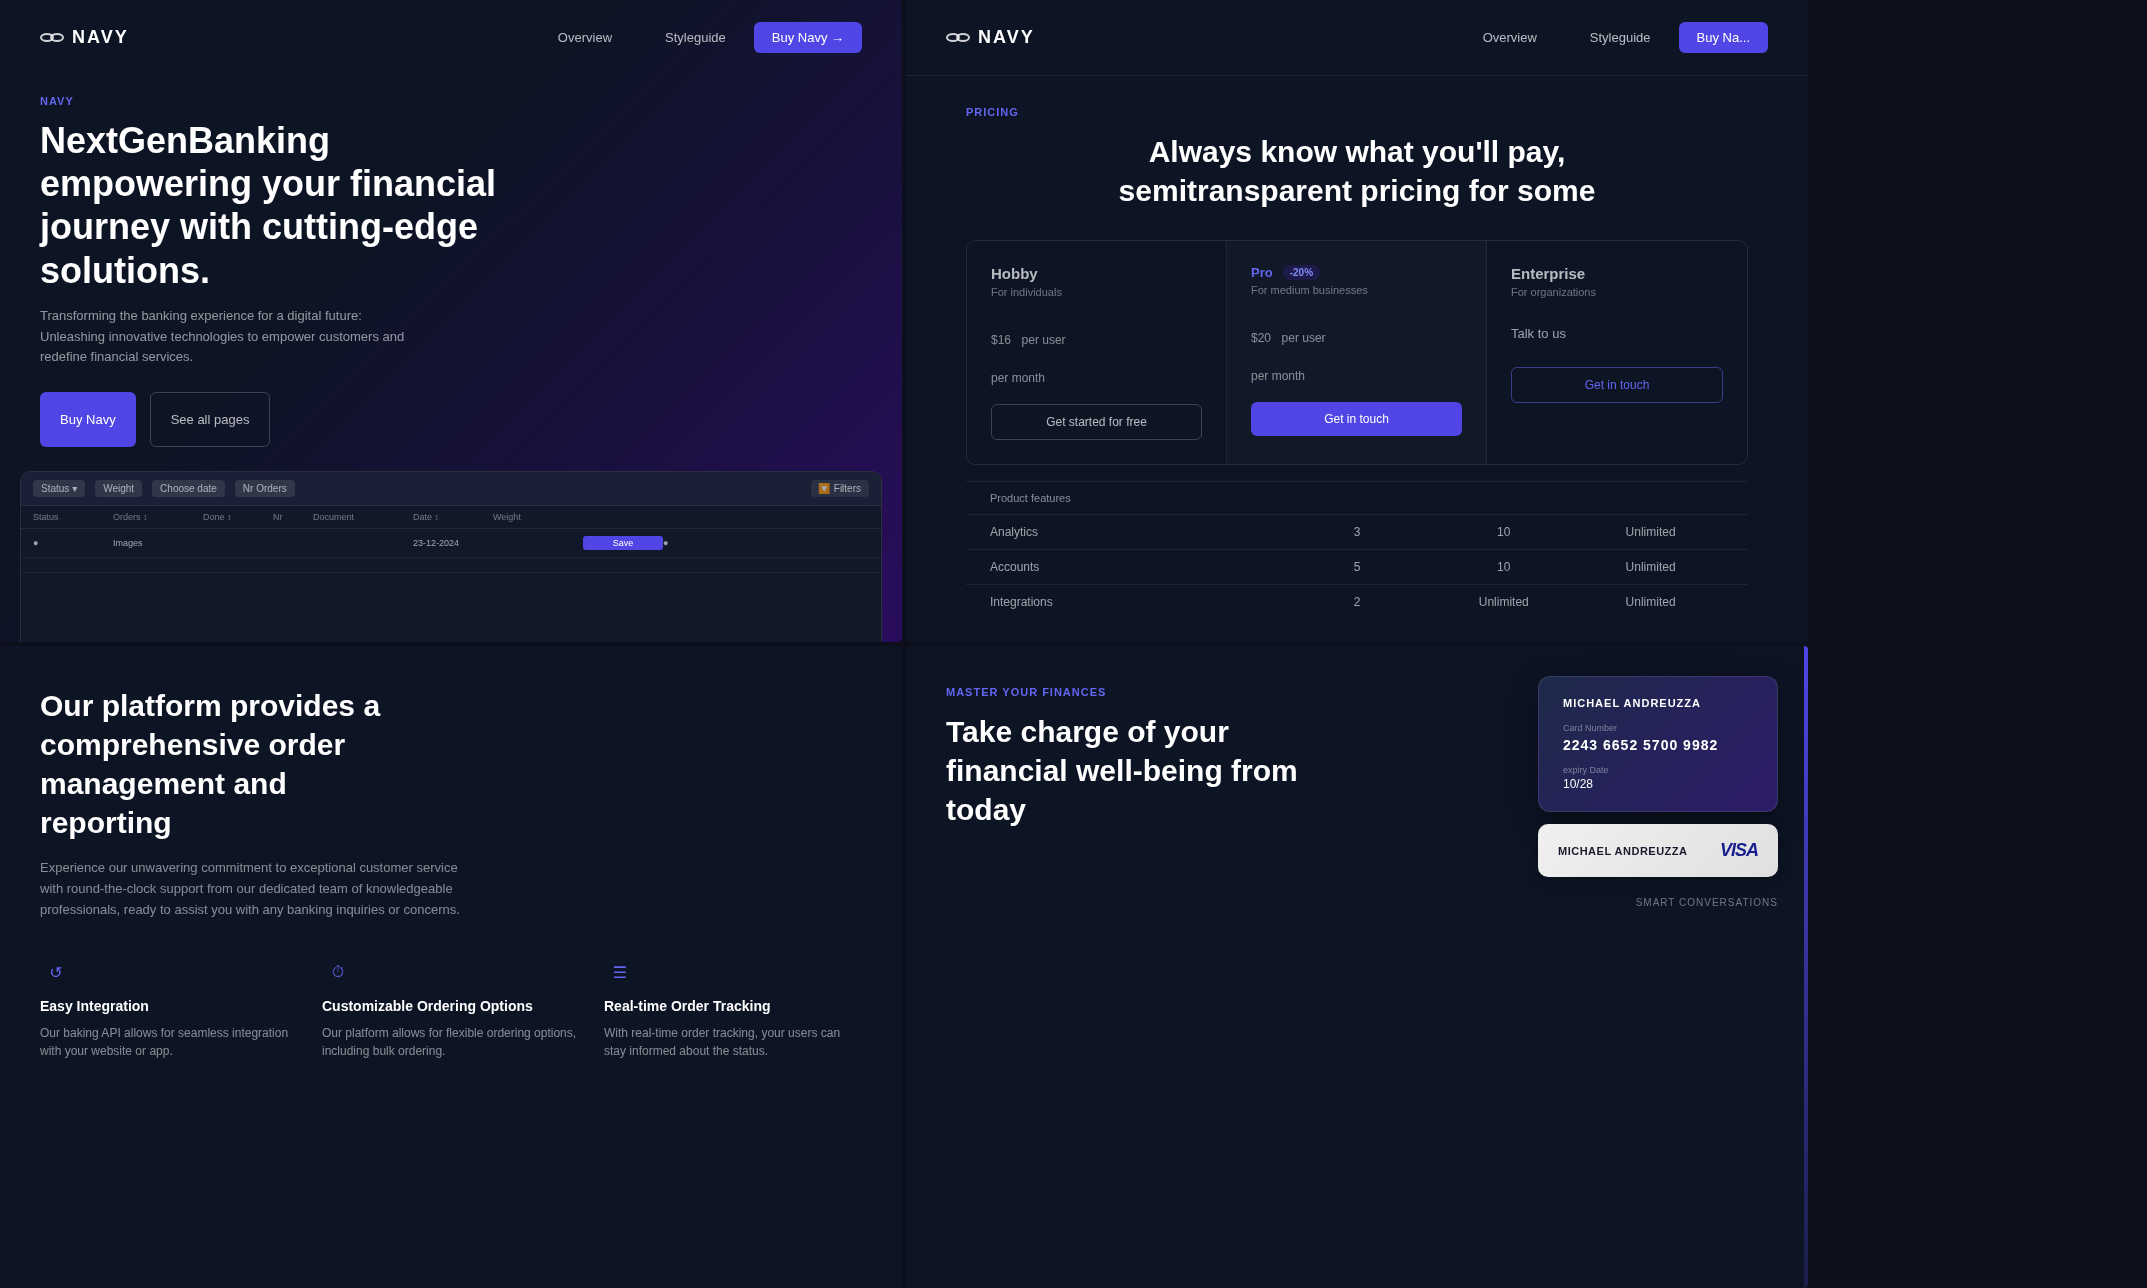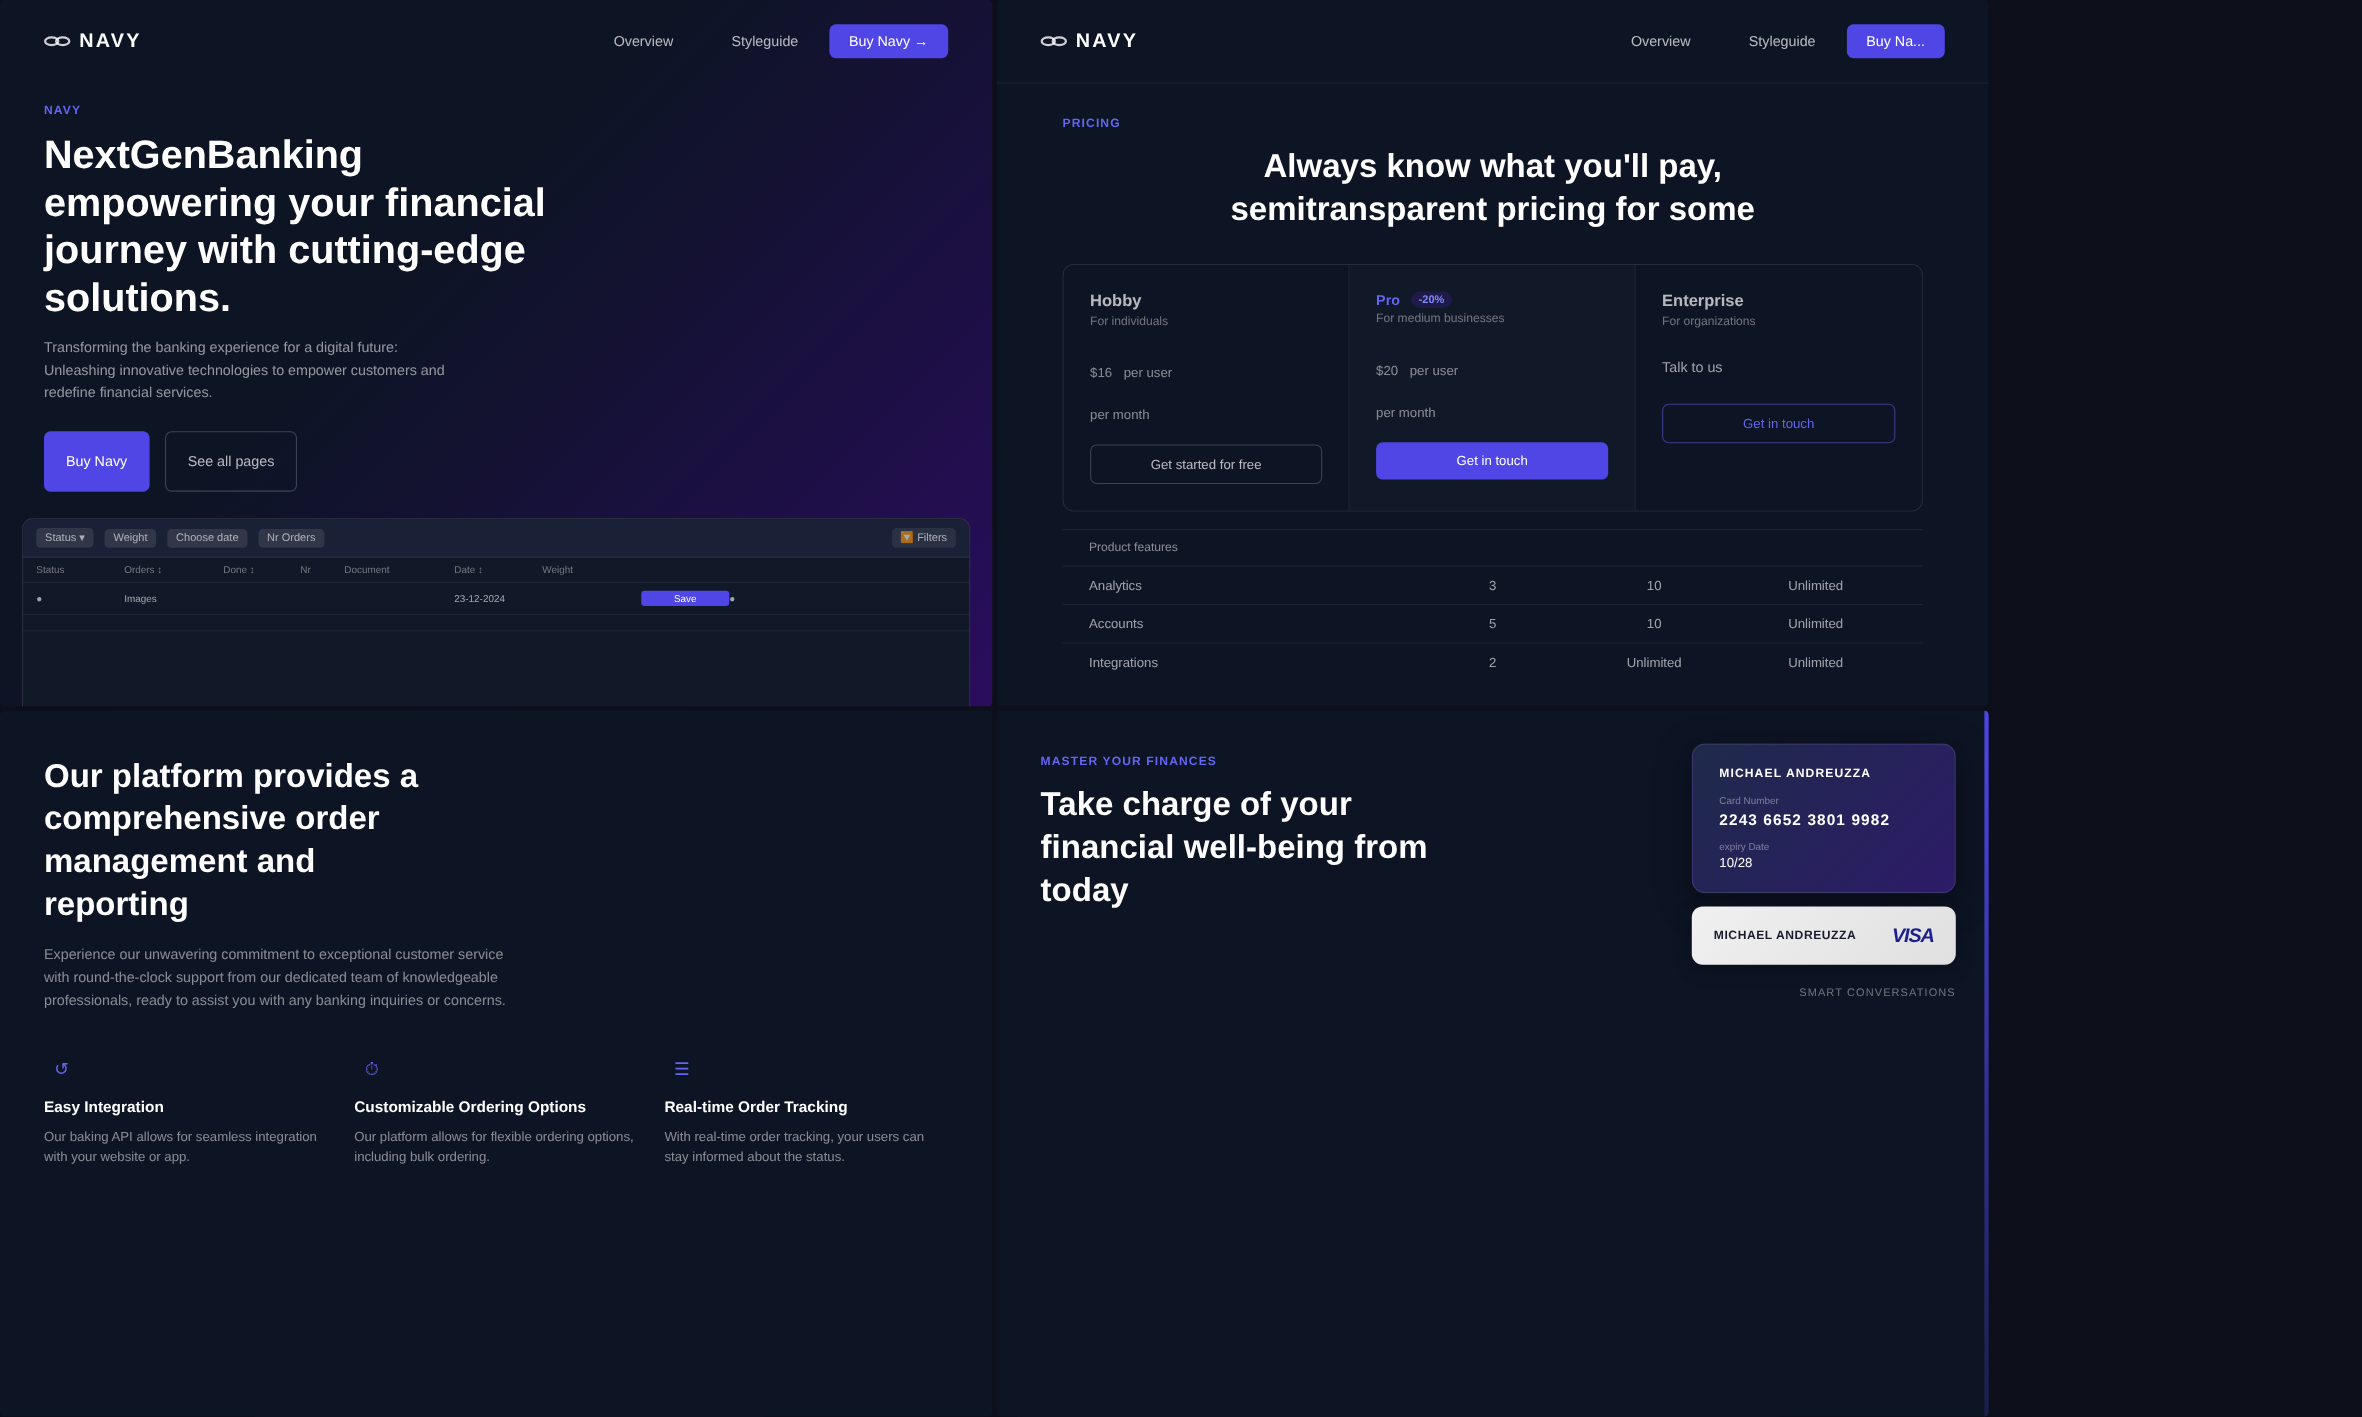--- a/index.html
+++ b/index.html
@@ -790,21 +790,21 @@
 
   <div class="quadrant q4">
     <div class="q4-content">
       <div class="q4-label">MASTER YOUR FINANCES</div>
       <h2 class="q4-title">Take charge of your financial well-being from today</h2>
 
       <div class="card-container">
         <div class="credit-card">
           <div class="card-name">MICHAEL ANDREUZZA</div>
           <div class="card-number-label">Card Number</div>
-          <div class="card-number">2243 6652 3801 9982</div>
+          <div class="card-number">2243 6652 5700 9982</div>
           <div class="card-expiry-label">expiry Date</div>
           <div class="card-expiry">10/28</div>
         </div>
         <div class="card-bottom">
           <span class="card-bottom-name">MICHAEL ANDREUZZA</span>
           <span class="visa-text">VISA</span>
         </div>
         <div class="smart-conversations">SMART CONVERSATIONS</div>
       </div>
     </div>

